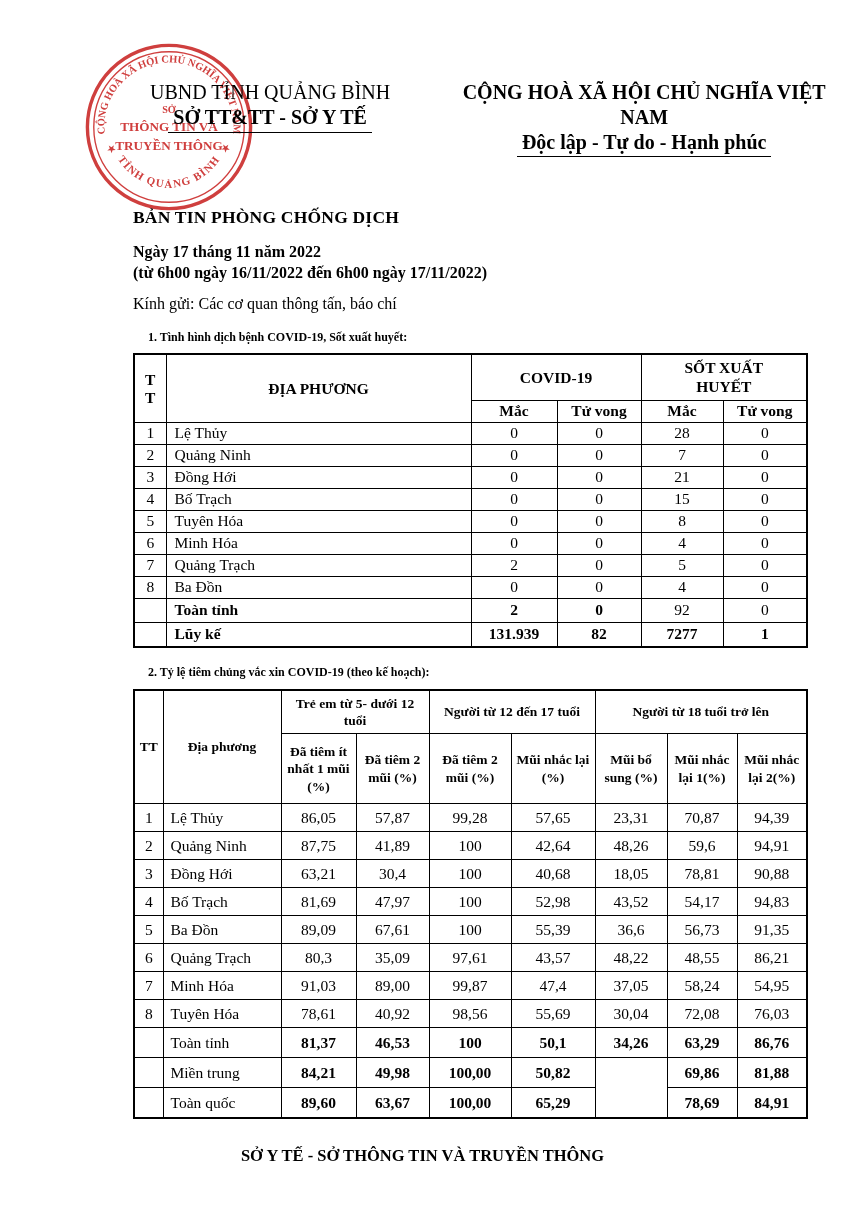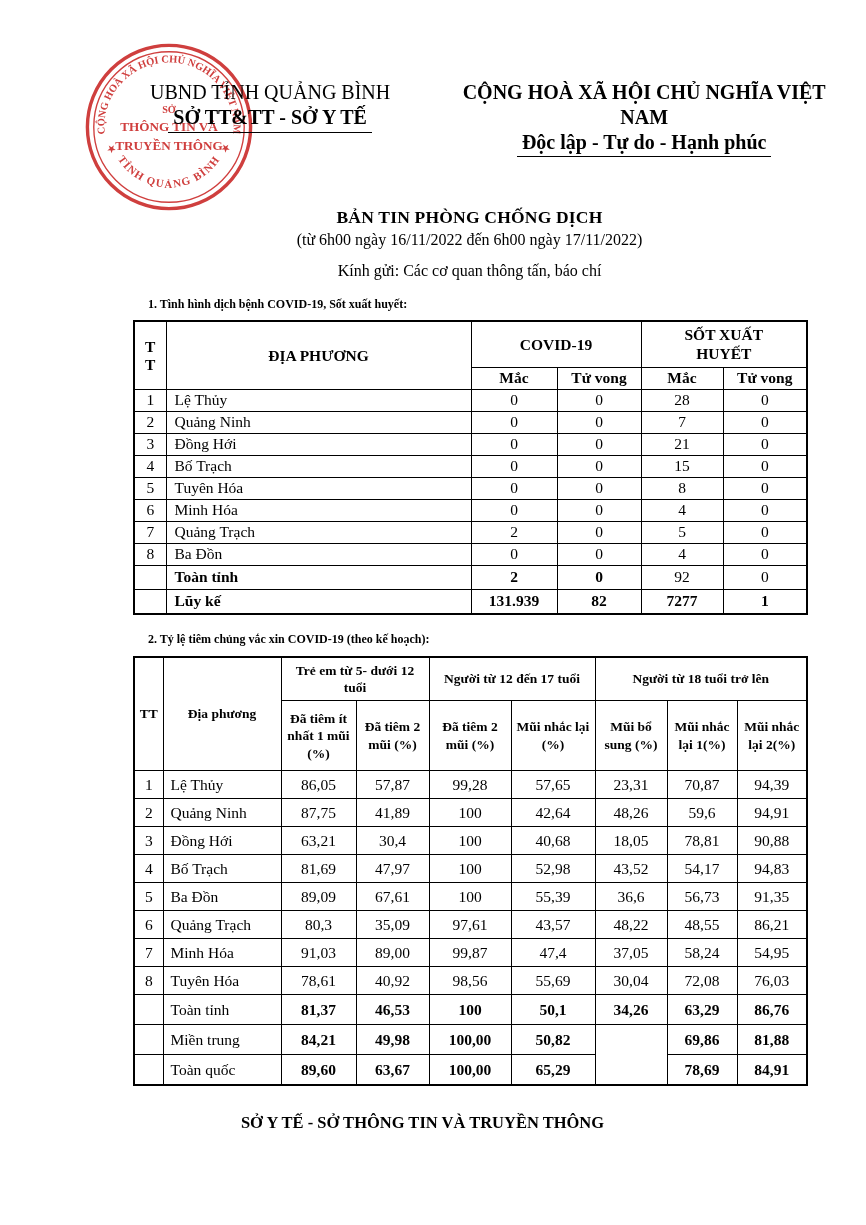--- a/index.html
+++ b/index.html
@@ -10,24 +10,24 @@
   }
   .b{font-weight:bold;}
   
   .stamp{position:absolute;left:84px;top:42px;width:170px;height:170px;z-index:0;opacity:.92;}
   
   .hdr{position:relative;z-index:1;display:flex;padding-top:80px;font-size:20px;line-height:1.24;}
   .hdr-left{margin-left:86px;width:388px;text-align:center;}
   .hdr-right{width:400px;margin-left:auto;margin-right:32px;text-align:center;}
   .u{display:inline-block;border-bottom:1.3px solid #000;padding:0 5px 2px 5px;}
   
-  .doc-center{margin-left:133px;width:673px;text-align:center;position:relative;z-index:1;}
+  .doc-center{margin-left:133px;width:673px;text-align:left;position:relative;z-index:1;}
   .title{margin-top:50px;font-weight:bold;font-size:17.5px;letter-spacing:.2px;}
   .date{margin-top:15px;font-weight:bold;font-size:16px;}
-  .period{margin-top:3px;font-weight:normal;font-size:16px;}
+  .period{margin-top:3px;font-weight:bold;font-size:16px;}
   .salutation{margin-top:13px;font-size:16px;}
   .sec-heading{margin:17px 0 0 148px;font-weight:bold;font-size:12px;position:relative;z-index:1;}
   
   table{border-collapse:collapse;margin-left:133px;table-layout:fixed;border:2px solid #000;}
   th,td{border:1px solid #000;text-align:center;padding:0 2px;overflow:hidden;}
   #t1{margin-top:8px;width:673px;}
   #t1 th{font-size:15.5px;padding:1px 2px;}
   #t1 thead tr:first-child{height:46px;}
   #t1 thead tr:last-child{height:22px;}
   #t1 td{font-size:15.5px;height:21px;}
@@ -76,20 +76,21 @@
       <div class="b"><span class="u">SỞ TT&amp;TT - SỞ Y TẾ</span></div>
     </div>
     <div class="hdr-right">
       <div class="b">CỘNG HOÀ XÃ HỘI CHỦ NGHĨA VIỆT NAM</div>
       <div class="b"><span class="u">Độc lập - Tự do - Hạnh phúc</span></div>
     </div>
   </div>
 
   <div class="doc-center">
     <div class="title">BẢN TIN PHÒNG CHỐNG DỊCH</div>
+    <div class="date">Ngày 17 tháng 11 năm 2022</div>
     <div class="period">(từ 6h00 ngày 16/11/2022 đến 6h00 ngày 17/11/2022)</div>
     <div class="salutation">Kính gửi: Các cơ quan thông tấn, báo chí</div>
   </div>
 
   <div class="sec-heading">1. Tình hình dịch bệnh COVID-19, Sốt xuất huyết:</div>
   <table id="t1">
     <colgroup>
       <col style="width:32px">
         <col style="width:305px">
         <col style="width:86px">

